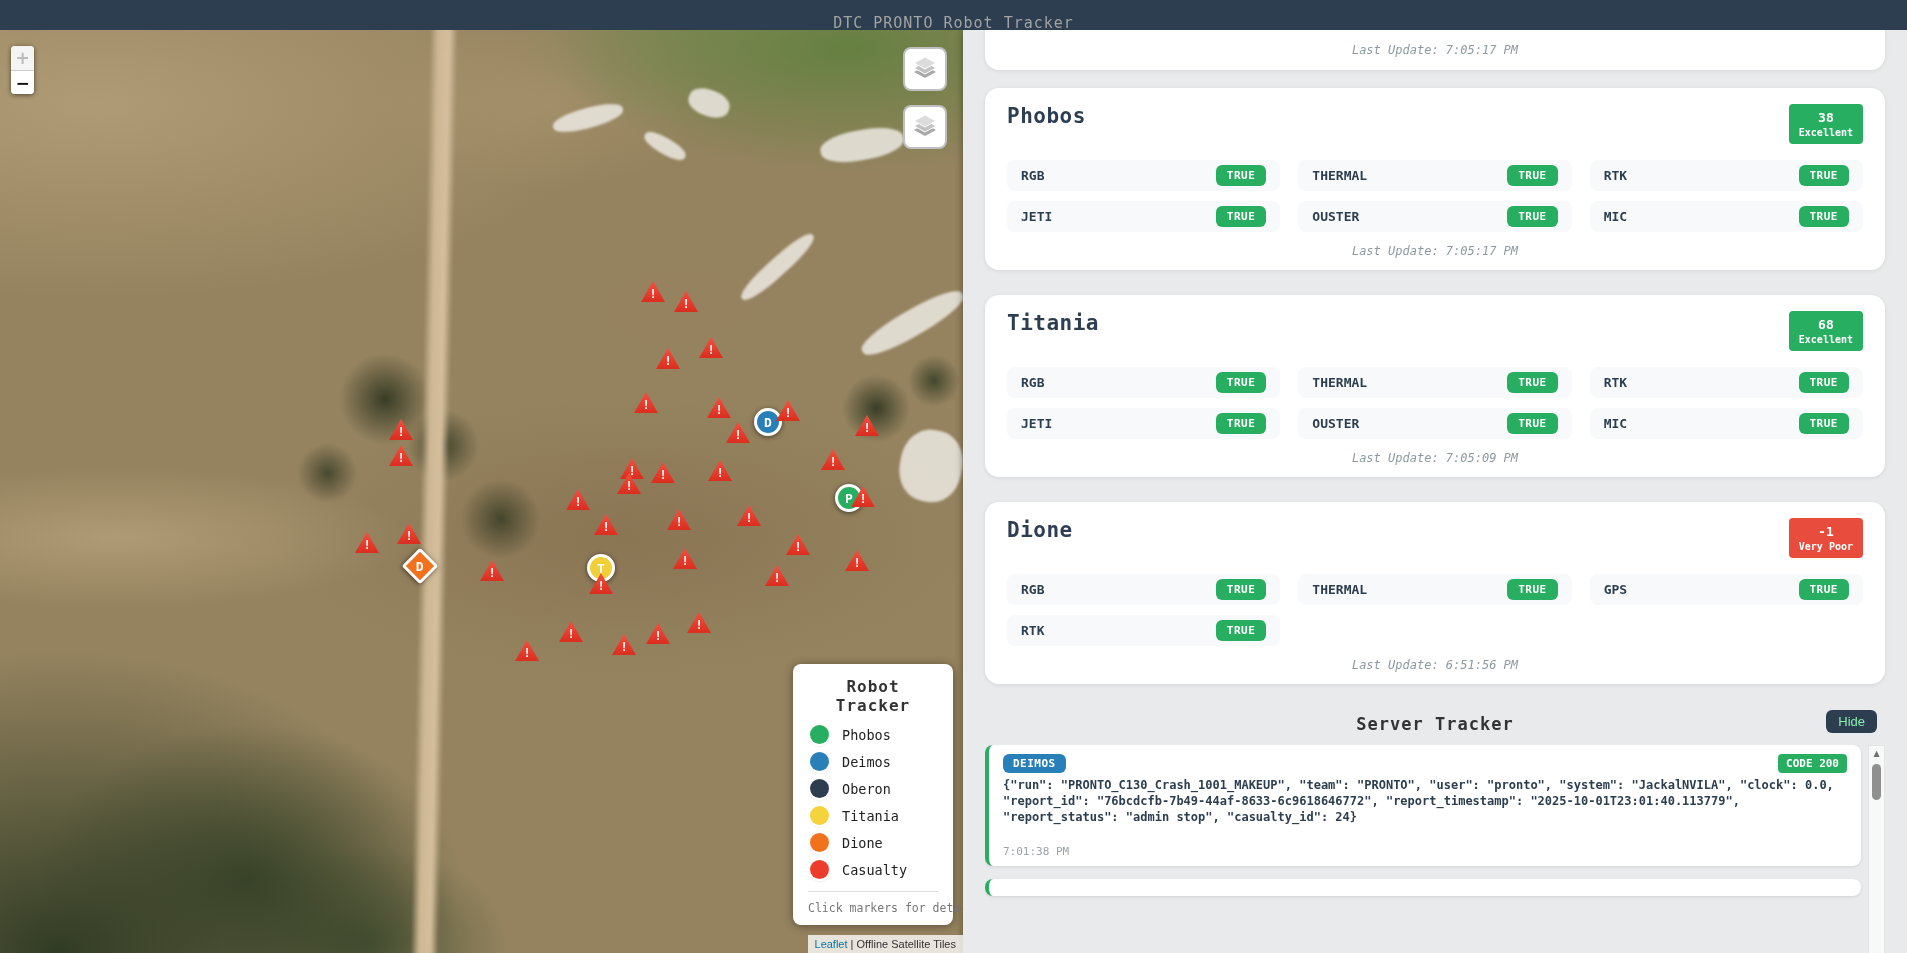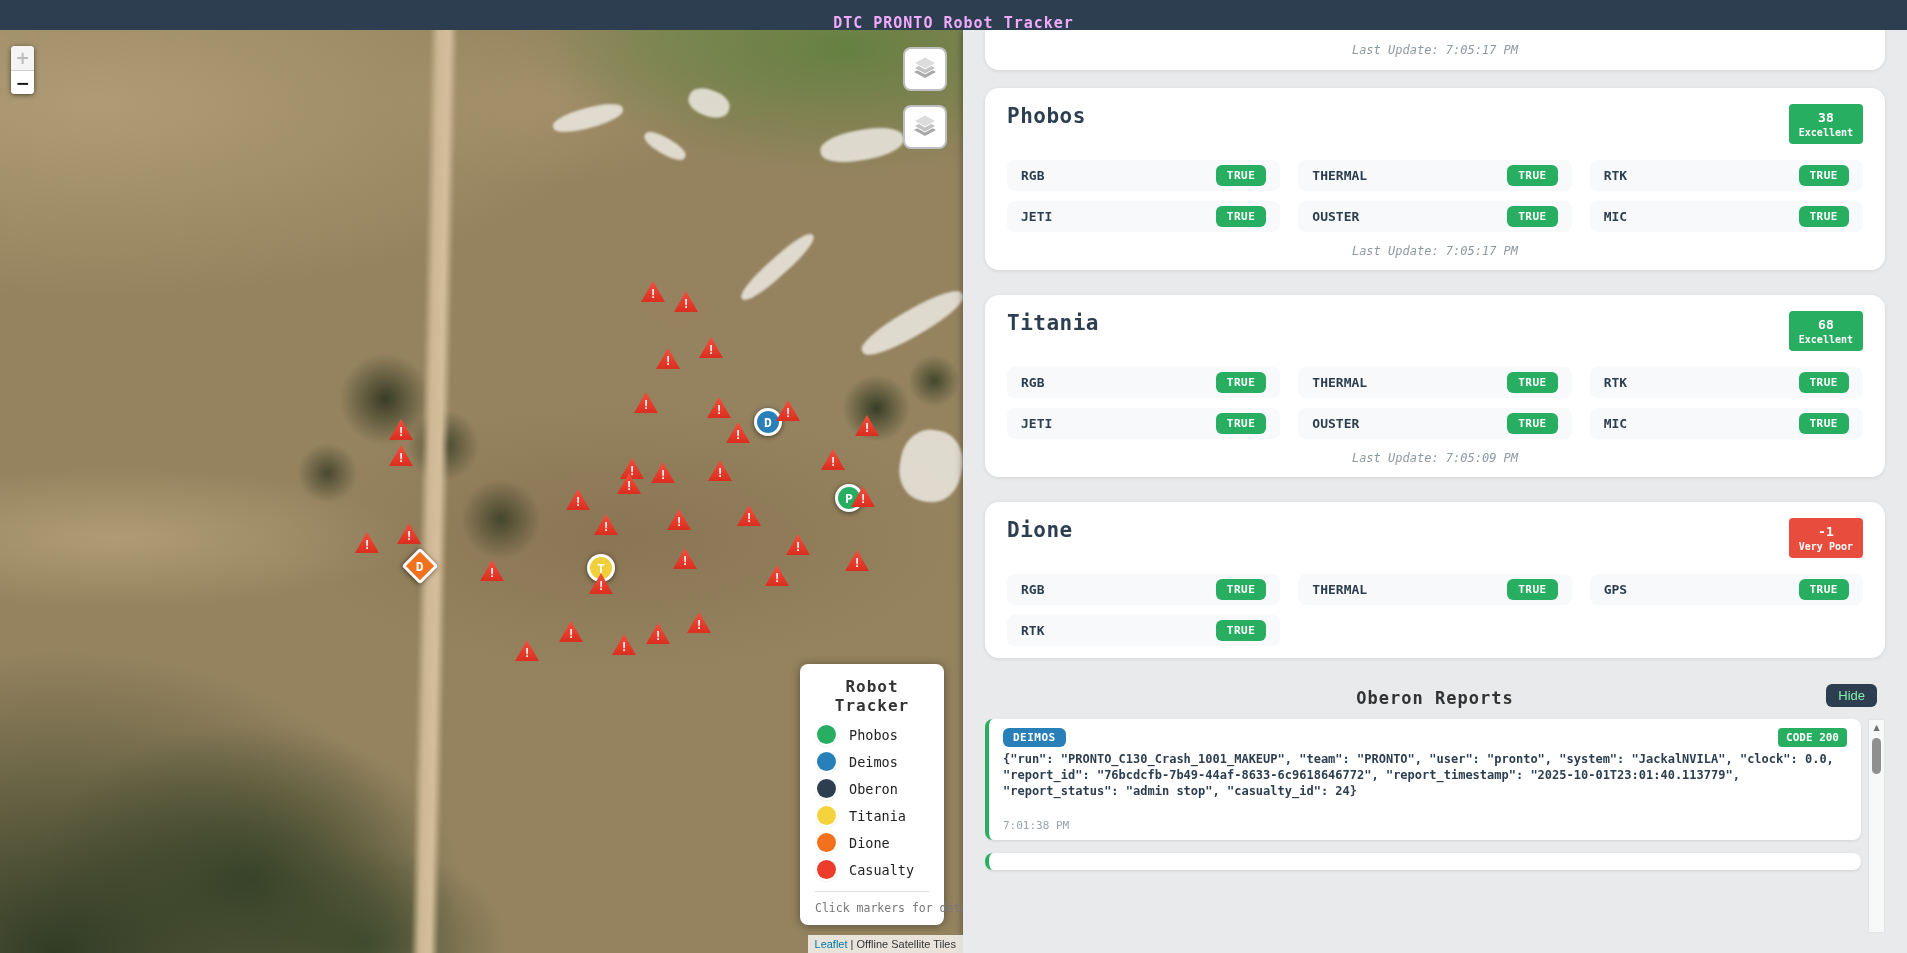--- a/index.html
+++ b/index.html
@@ -1,21 +1,21 @@
 <!DOCTYPE html>
 <html><head>
 <meta charset="utf-8">
 <style>
   * { box-sizing: border-box; margin: 0; padding: 0; }
   html,body { width:1907px; height:953px; overflow:hidden; font-family:"DejaVu Sans Mono", monospace; background:#e9eaeb; }
 
   
   .app-header { position:absolute; top:0; left:0; width:1907px; height:30px; background:#2c3e50;
     display:flex; align-items:center; justify-content:center; z-index:50; }
-  .app-header h1 { color:#f0abfc; font-size:15px; font-weight:bold; letter-spacing:1px;margin-top:16px; }
+  .app-header h1 { color:#a3a3a3; font-size:15px; font-weight:normal; letter-spacing:1px;margin-top:16px; }
 
   
   .map { position:absolute; top:30px; left:0; width:963px; height:923px; overflow:hidden; background:#95835f; }
   .map-terrain { position:absolute; inset:0;
     background-color:#95835f;
     background-image:
       radial-gradient(ellipse 420px 180px at 88% 2%, rgba(96,128,62,.9), rgba(96,128,62,0) 70%),
       radial-gradient(ellipse 260px 140px at 72% 0%, rgba(130,140,90,.7), rgba(130,140,90,0) 70%),
       radial-gradient(ellipse 700px 260px at 10% 8%, rgba(196,176,136,.55), rgba(196,176,136,0) 75%),
       radial-gradient(ellipse 240px 120px at 57% 8%, rgba(170,150,110,.5), rgba(170,150,110,0) 70%),
@@ -56,21 +56,21 @@
     display:flex; align-items:flex-end; justify-content:center; cursor:pointer; }
   .casualty-marker .bang { color:#fff; font-weight:bold; font-size:12px; line-height:1; margin-bottom:2px; }
   .robot-marker { position:absolute; width:28px; height:28px; border:3px solid #fff; border-radius:50%;
     transform:translate(-50%,-50%); box-shadow:0 1px 5px rgba(0,0,0,.55); z-index:5;
     display:flex; align-items:center; justify-content:center; cursor:pointer; }
   .robot-marker .robot-letter { color:#fff; font-weight:bold; font-size:13px; }
   .robot-marker.diamond { border-radius:3px; transform:translate(-50%,-50%) rotate(45deg); width:26px; height:26px; }
   .robot-marker.diamond .robot-letter { transform:rotate(-45deg); }
 
   
-  .legend { position:absolute; right:19px; bottom:28px; width:144px; background:#fff; border-radius:8px;
+  .legend { position:absolute; right:10px; bottom:28px; width:160px; background:#fff; border-radius:8px;
     box-shadow:0 1px 10px rgba(0,0,0,.4); padding:13px 15px 10px; z-index:30; }
   .legend h3 { font-size:16px; color:#333; text-align:center; margin-bottom:10px; letter-spacing:1px; }
   .legend-item { display:flex; align-items:center; gap:13px; margin:8px 2px; }
   .legend-swatch { width:19px; height:19px; border-radius:50%; flex:0 0 auto;
     box-shadow:0 0 0 2px #fff, 0 1px 3px rgba(0,0,0,.45); }
   .legend-label { font-size:13.5px; color:#222; }
   .legend-divider { border:none; border-top:1px solid #ddd; margin:12px 0 9px; }
   .legend-note { font-size:11.5px; color:#777; white-space:nowrap; }
 
   .attribution { position:absolute; right:0; bottom:0; background:rgba(255,255,255,.78); padding:3px 7px;
@@ -407,25 +407,26 @@
   </div>
           <div class="sensor-row">
     <span class="sensor-label">GPS</span>
     <span class="badge">TRUE</span>
   </div>
           <div class="sensor-row">
     <span class="sensor-label">RTK</span>
     <span class="badge">TRUE</span>
   </div>
         </div>
+    <div class="card-footer">Last Update: 6:51:56 PM</div>
   </section>
     </div>
 
   <div class="reports-header">
-    <h2>Oberon Reports</h2>
+    <h2>Server Tracker</h2>
     <button class="hide-btn">Hide</button>
   </div>
 
   <div class="reports-wrap">
     <div id="reports">
         <article class="report-card">
     <div class="report-head">
       <span class="report-robot" style="background: rgb(41, 128, 185);">DEIMOS</span>
       <span class="report-code">CODE 200</span>
     </div>

